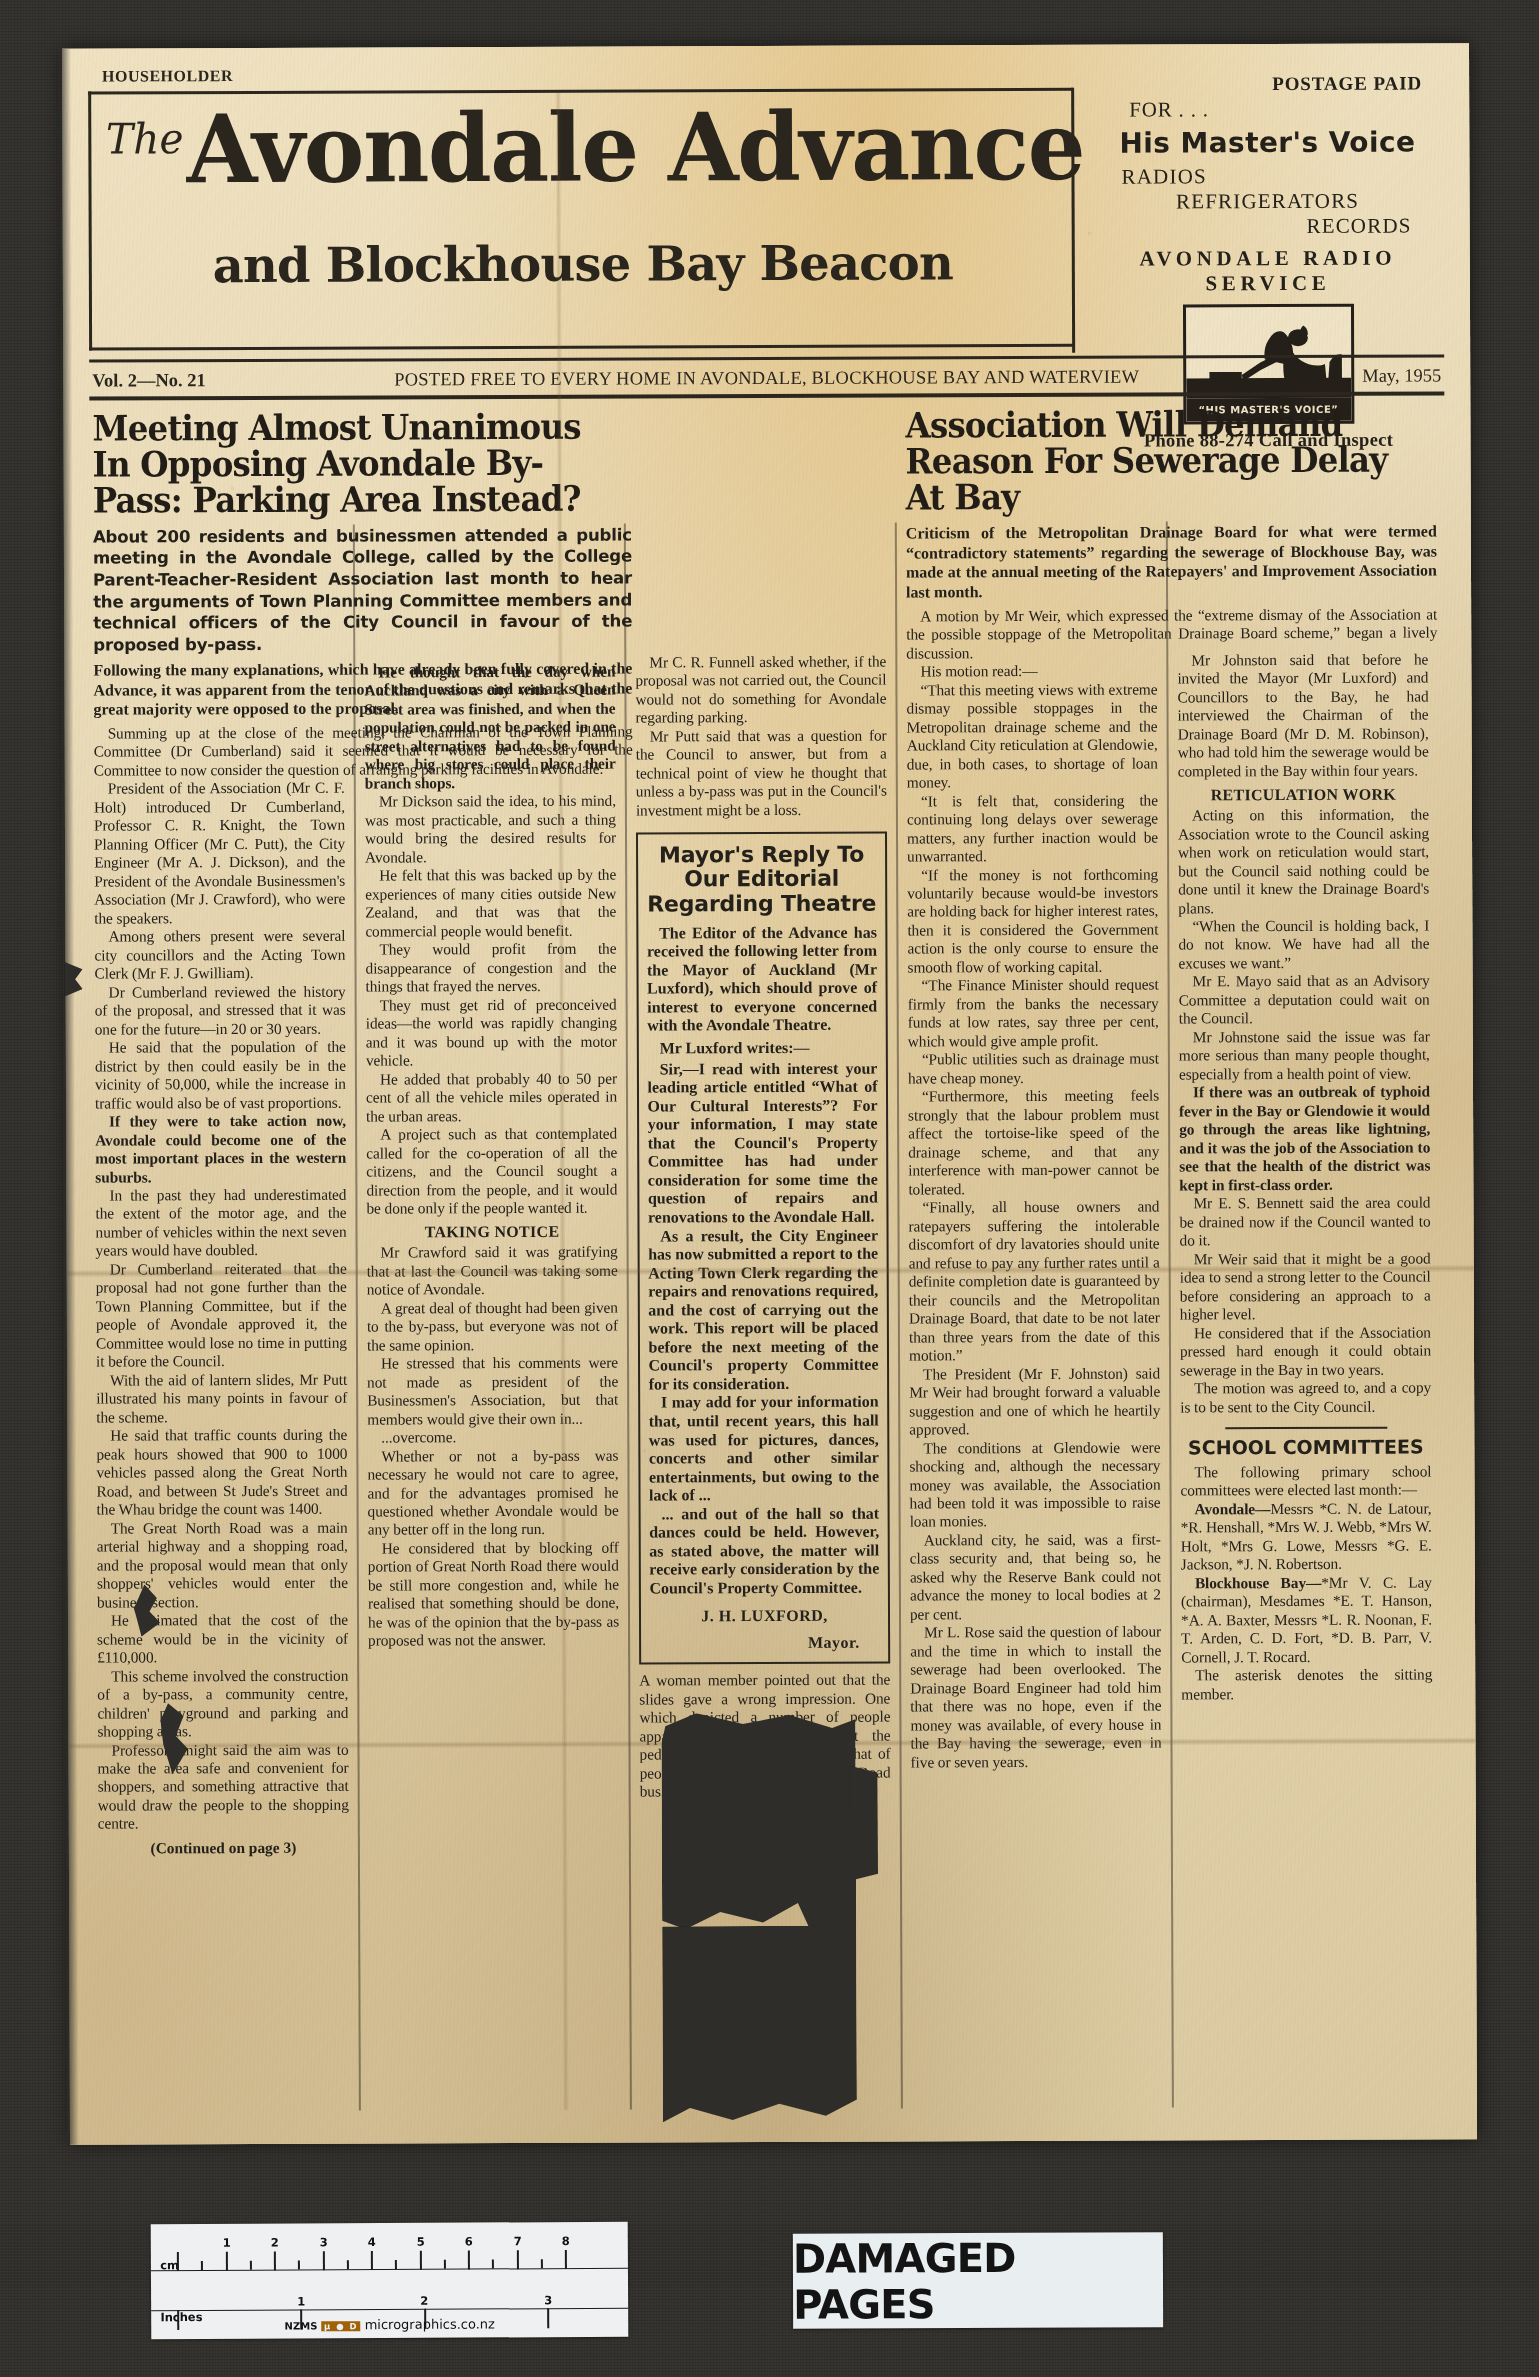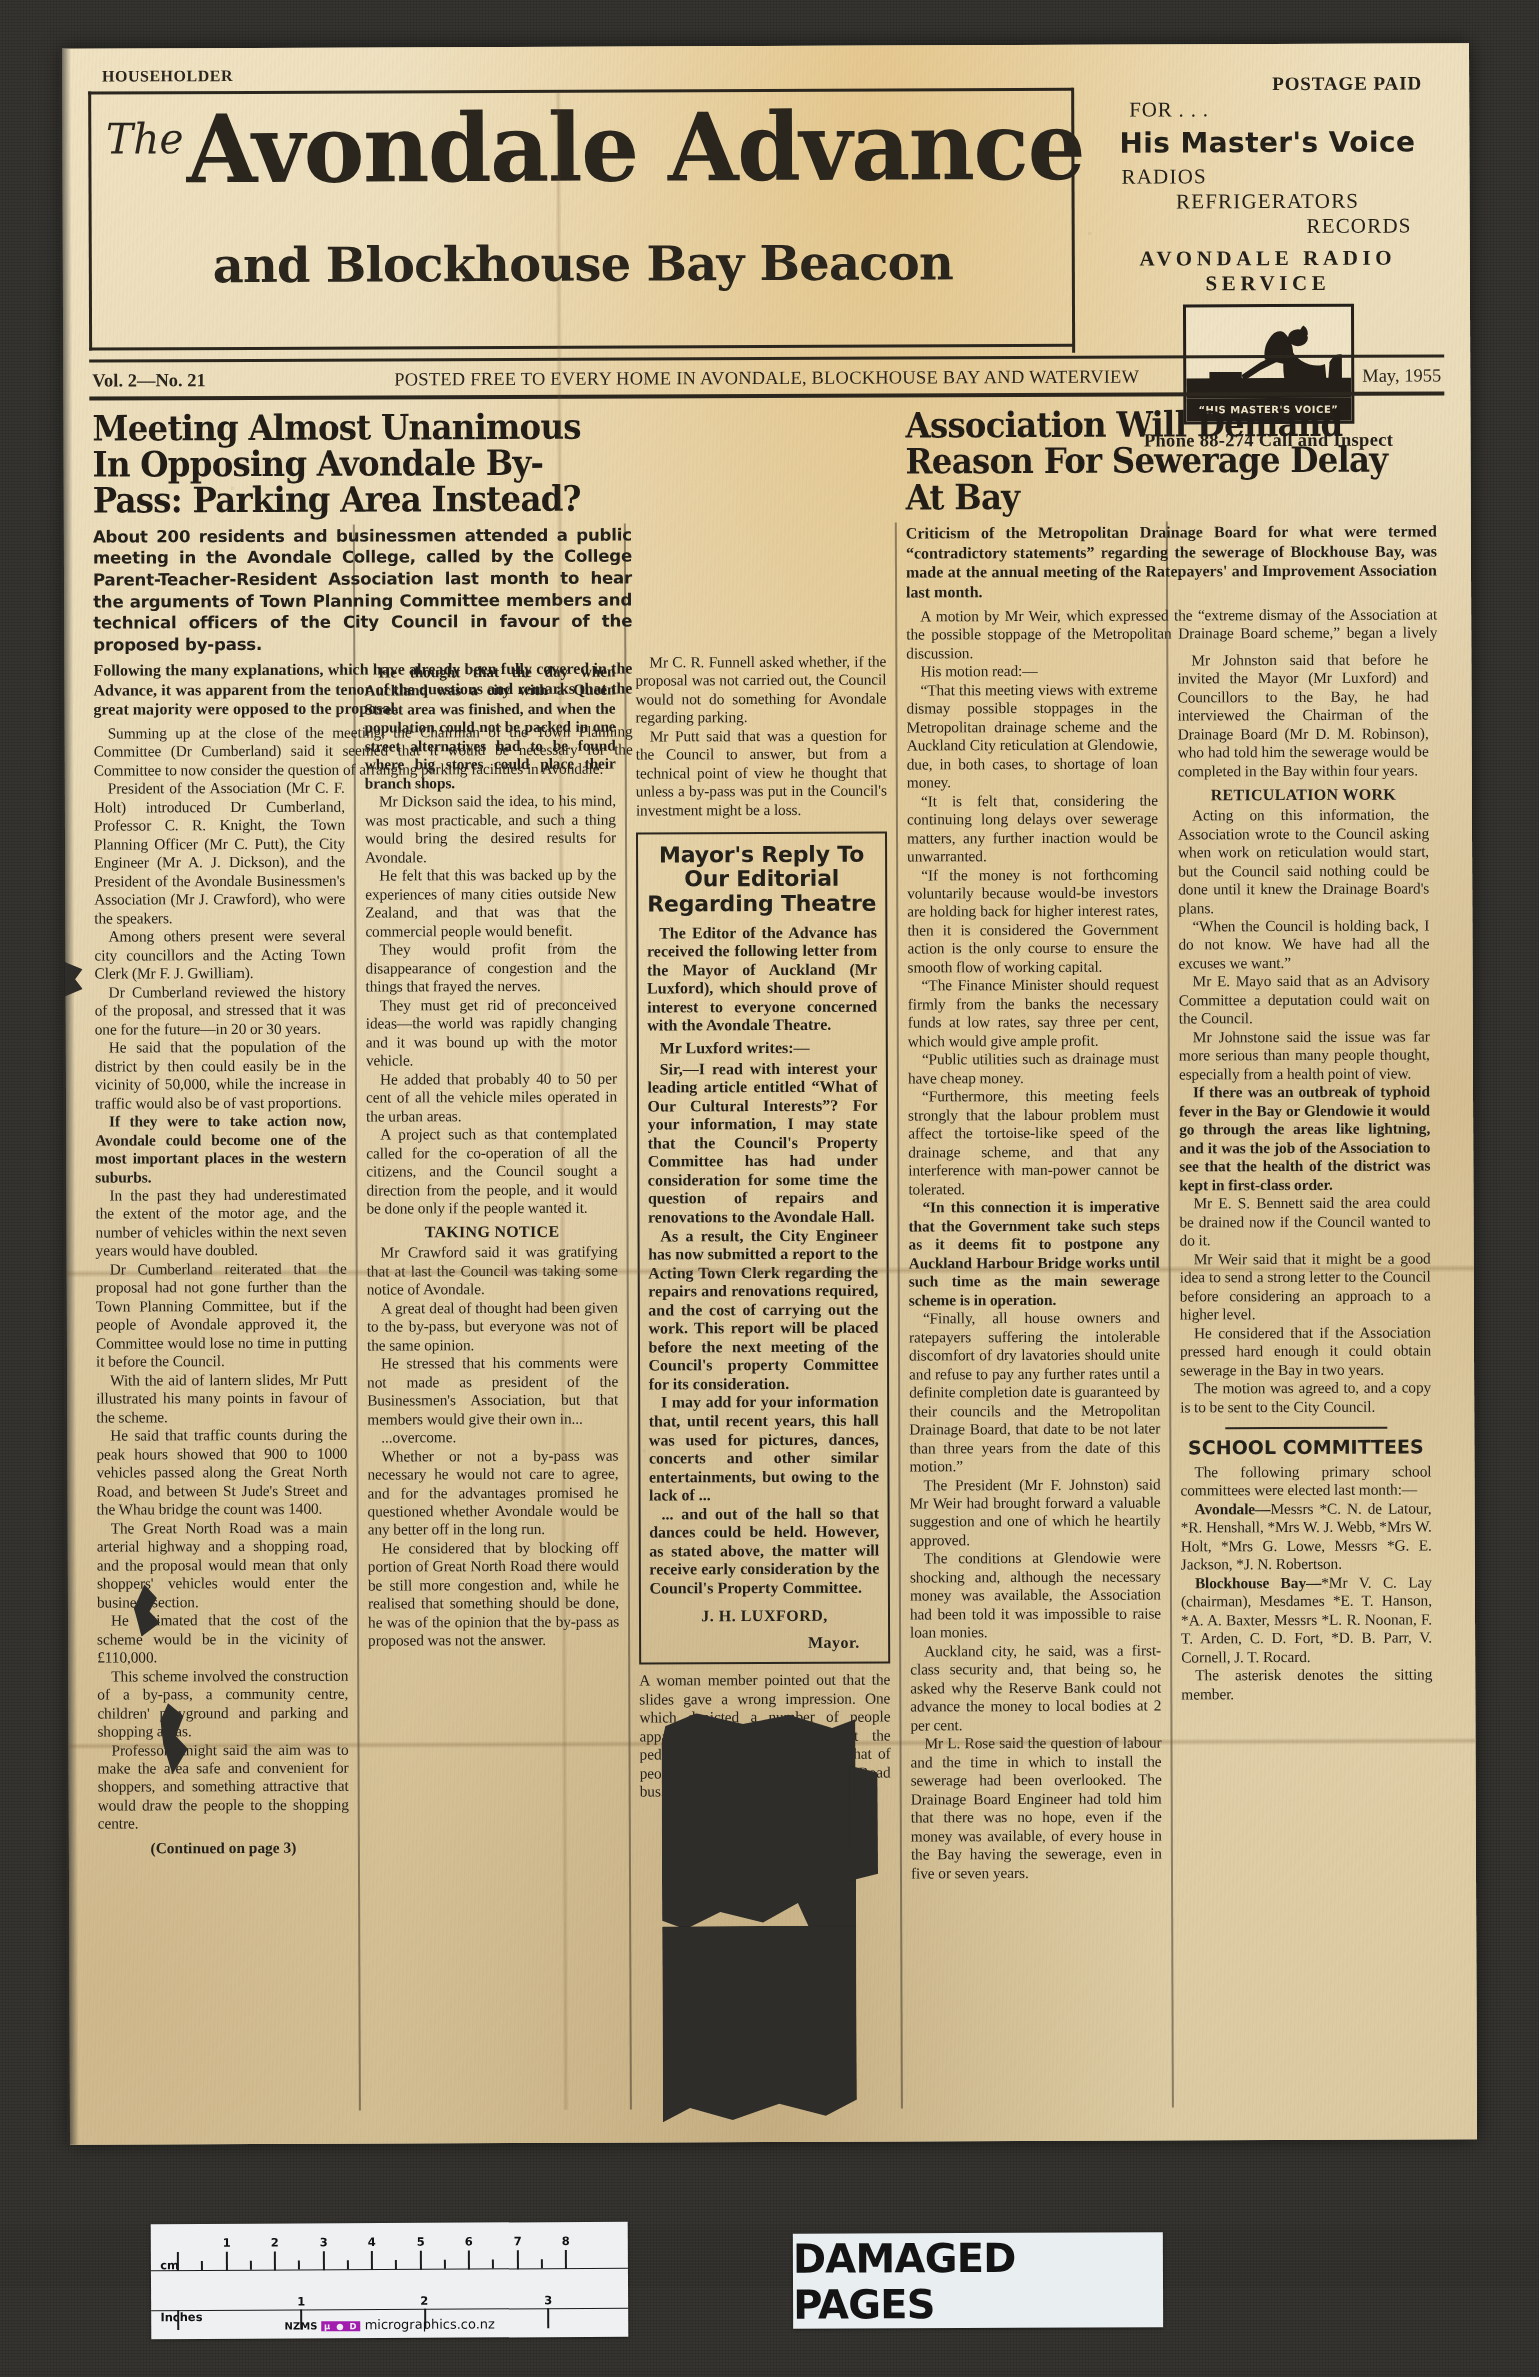--- a/index.html
+++ b/index.html
@@ -225,21 +225,21 @@
   #ruler .tickrow{ position:absolute; left:0; width:100%; height:0.8px; background:#1b1b1b;}
   #ruler .lblcm{ position:absolute; left:9.2px; top:34px; font-family:"DejaVu Sans", sans-serif;
      font-weight:bold; font-size:11.5px; color:#111;}
   #ruler .lblin{ position:absolute; left:9.2px; top:86px; font-family:"DejaVu Sans", sans-serif;
      font-weight:bold; font-size:11.5px; color:#111;}
   #ruler .tick{ position:absolute; background:#1b1b1b; width:1.5px;}
   #ruler .num{ position:absolute; font-family:"DejaVu Sans", sans-serif; font-weight:bold;
      font-size:11.5px; color:#111;}
   #ruler .brand{ position:absolute; left:0; bottom:6.2px; width:100%; text-align:center;
      font-family:"DejaVu Sans", sans-serif; font-size:10px; color:#111; font-weight:bold;}
-  #ruler .brand .sq{ display:inline-block; background:#a21caf; color:#eef0f2;
+  #ruler .brand .sq{ display:inline-block; background:#a16207; color:#eef0f2;
      padding:0 2.3px; margin:0 0.8px; font-size:8.5px; letter-spacing:1.5px;}
   #ruler .brand .small{ font-weight:normal; font-size:13px;}
   #damaged{
     position:absolute; left:793px; top:2233px; width:370px; height:95px;
     background:#e9eef0; box-shadow:0 0.8px 3.1px rgba(0,0,0,.5);
     display:flex; align-items:center; justify-content:center;
     font-family:"DejaVu Sans", sans-serif; font-weight:bold; font-size:40px;
     color:#141414; letter-spacing:-0.8px;
     transform:rotate(-0.2deg);
   }
@@ -368,21 +368,20 @@
       <h1 class="hl wide2">Association Will Demand Reason For Sewerage Delay At Bay</h1>
       <p class="lead serifbold" style="width:531px">Criticism of the Metropolitan Drainage Board for what were termed “contradictory statements” regarding the sewerage of Blockhouse Bay, was made at the annual meeting of the Ratepayers' and Improvement Association last month.</p>
       <p class="body" style="width:531px">A motion by Mr Weir, which expressed the “extreme dismay of the Association at the possible stoppage of the Metropolitan Drainage Board scheme,” began a lively discussion.</p>
       <p class="body">His motion read:—</p>
       <p class="body">“That this meeting views with extreme dismay possible stoppages in the Metropolitan drainage scheme and the Auckland City reticulation at Glendowie, due, in both cases, to shortage of loan money.</p>
       <p class="body">“It is felt that, considering the continuing long delays over sewerage matters, any further inaction would be unwarranted.</p>
       <p class="body">“If the money is not forthcoming voluntarily because would-be investors are holding back for higher interest rates, then it is considered the Government action is the only course to ensure the smooth flow of working capital.</p>
       <p class="body">“The Finance Minister should request firmly from the banks the necessary funds at low rates, say three per cent, which would give ample profit.</p>
       <p class="body">“Public utilities such as drainage must have cheap money.</p>
       <p class="body">“Furthermore, this meeting feels strongly that the labour problem must affect the tortoise-like speed of the drainage scheme, and that any interference with man-power cannot be tolerated.</p>
-      <p class="body b">“In this connection it is imperative that the Government take such steps as it deems fit to postpone any Auckland Harbour Bridge works until such time as the main sewerage scheme is in operation.</p>
       <p class="body">“Finally, all house owners and ratepayers suffering the intolerable discomfort of dry lavatories should unite and refuse to pay any further rates until a definite completion date is guaranteed by their councils and the Metropolitan Drainage Board, that date to be not later than three years from the date of this motion.”</p>
       <p class="body">The President (Mr F. Johnston) said Mr Weir had brought forward a valuable suggestion and one of which he heartily approved.</p>
       <p class="body">The conditions at Glendowie were shocking and, although the necessary money was available, the Association had been told it was impossible to raise loan monies.</p>
       <p class="body">Auckland city, he said, was a first-class security and, that being so, he asked why the Reserve Bank could not advance the money to local bodies at 2 per cent.</p>
       <p class="body">Mr L. Rose said the question of labour and the time in which to install the sewerage had been overlooked. The Drainage Board Engineer had told him that there was no hope, even if the money was available, of every house in the Bay having the sewerage, even in five or seven years.</p>
     </div>
 
     <div class="col c5">
       <div style="height:245px"></div>
       <p class="body">Mr Johnston said that before he invited the Mayor (Mr Luxford) and Councillors to the Bay, he had interviewed the Chairman of the Drainage Board (Mr D. M. Robinson), who had told him the sewerage would be completed in the Bay within four years.</p>

